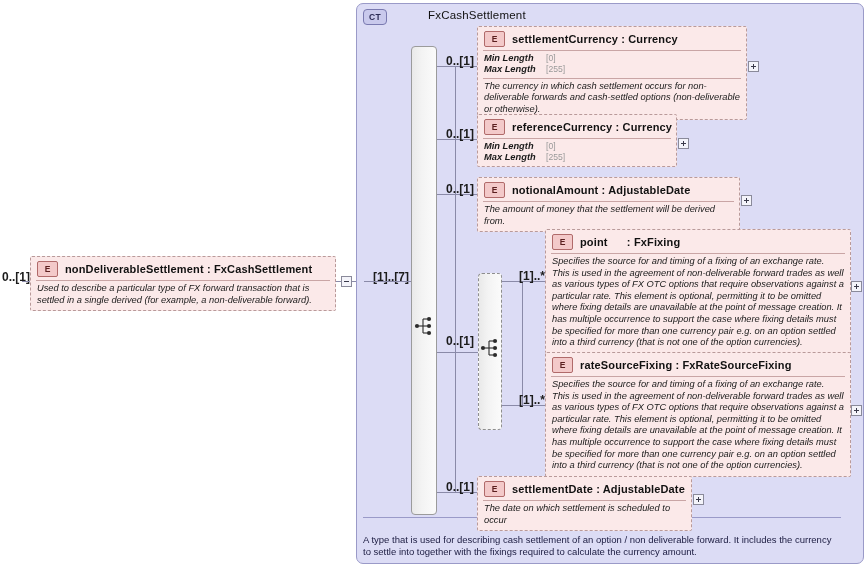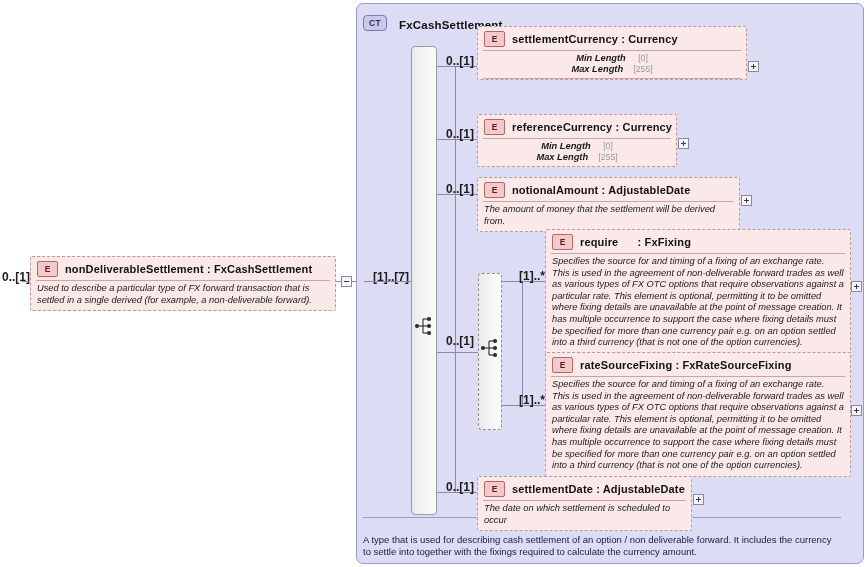--- a/index.html
+++ b/index.html
@@ -9,27 +9,27 @@
     font-size:11px;color:#111;
   }
   .canvas{position:absolute;left:0;top:0;width:868px;height:567px;}
 
   
   .ct-box{
     position:absolute;left:356px;top:3px;width:508px;height:561px;
     background:#dcdcf5;border:1px solid #9a9ac8;border-radius:7px;
     box-sizing:border-box;
   }
-  .ct-header{position:absolute;left:6px;top:11px;display:flex;align-items:flex-end;gap:12px;}
+  .ct-header{position:absolute;left:6px;top:5px;display:flex;align-items:flex-start;gap:1px;}
   .ct-badge{
     width:22px;height:14px;border:1px solid #7a7ab0;border-radius:4px;
     background:#c9c9ec;color:#2a2a55;font-size:8.5px;font-weight:bold;
     display:flex;align-items:center;justify-content:center;letter-spacing:.4px;
   }
-  .ct-title{font-size:11.5px;font-weight:bold;color:#111;letter-spacing:.2px;}
+  .ct-title{font-size:11.5px;font-weight:normal;color:#111;letter-spacing:.2px;padding-left:40px;}
 
   .ct-footer{
     position:absolute;left:6px;right:22px;bottom:5px;
     border-top:1px solid #9a9ac8;padding-top:16px;
     font-size:9.5px;color:#1b1b40;line-height:1.28;
   }
 
   
   .compositor{
     position:absolute;border-radius:4px;box-sizing:border-box;
@@ -54,21 +54,21 @@
   .elem .ehead{
     display:flex;align-items:center;gap:7px;padding:4px 6px 3px 6px;
   }
   .e-badge{
     width:19px;height:14px;border:1px solid #b06a6a;border-radius:2px;
     background:#f3c9c9;color:#5a1f1f;font-size:8.5px;font-weight:bold;
     display:flex;align-items:center;justify-content:center;flex:0 0 auto;
   }
   .e-name{font-size:11px;font-weight:bold;color:#111;white-space:pre;letter-spacing:.15px;}
   .e-sep{border-top:1px solid #c9a5a5;margin:0 5px;}
-  .facets{padding:2px 6px 2px 6px;display:flex;flex-direction:column;gap:0px;align-items:center;}
+  .facets{padding:2px 6px 2px 6px;display:flex;flex-direction:column;gap:0px;}
   .facet{display:flex;align-items:baseline;font-size:9.3px;line-height:1.22;}
   .facet .fk{font-style:italic;font-weight:bold;color:#1a1a1a;width:62px;flex:0 0 auto;}
   .facet .fv{color:#9a9a9a;font-size:8.6px;}
   .doc{
     padding:2px 6px 4px 6px;font-size:9.3px;font-style:italic;
     color:#1b1b1b;line-height:1.25;
   }
 
   
   .root-elem{left:30px;top:256px;width:306px;}
@@ -161,20 +161,21 @@
       <div class="facet">
         <span class="fk">Min Length</span>
         <span class="fv">[0]</span>
       </div>
       <div class="facet">
         <span class="fk">Max Length</span>
         <span class="fv">[255]</span>
       </div>
     </div>
     <div class="e-sep"></div>
+    <div class="doc">The currency in which cash settlement occurs for non-deliverable forwards and cash-settled options (non-deliverable or otherwise).</div>
   </div>
   <div class="toggle plus" style="left:748px;top:61px;"></div>
 
   <div class="line hline" style="left:437px;top:139px;width:40px;"></div>
   <div class="card" style="left:446px;top:127px;">0..[1]</div>
   <div class="elem el-referenceCurrency">
     <div class="ehead">
       <span class="e-badge">E</span>
       <span class="e-name">referenceCurrency : Currency</span>
     </div>
@@ -221,21 +222,21 @@
     </svg>
   </div>
 
   <div class="line vline" style="left:522px;top:281px;height:124px;"></div>
 
   <div class="line hline" style="left:502px;top:281px;width:43px;"></div>
   <div class="card" style="left:519px;top:269px;">[1]..*</div>
   <div class="elem el-fixing">
     <div class="ehead">
       <span class="e-badge">E</span>
-      <span class="e-name">require      : FxFixing</span>
+      <span class="e-name">point      : FxFixing</span>
     </div>
     <div class="e-sep"></div>
     <div class="doc">Specifies the source for and timing of a fixing of an exchange rate. This is used in the agreement of non-deliverable forward trades as well as various types of FX OTC options that require observations against a particular rate. This element is optional, permitting it to be omitted where fixing details are unavailable at the point of message creation. It has multiple occurrence to support the case where fixing details must be specified for more than one currency pair e.g. on an option settled into a third currency (that is not one of the option currencies).</div>
   </div>
   <div class="toggle plus" style="left:851px;top:281px;"></div>
 
   <div class="line hline" style="left:502px;top:405px;width:43px;"></div>
   <div class="card" style="left:519px;top:393px;">[1]..*</div>
   <div class="elem el-rateSourceFixing">
     <div class="ehead">

